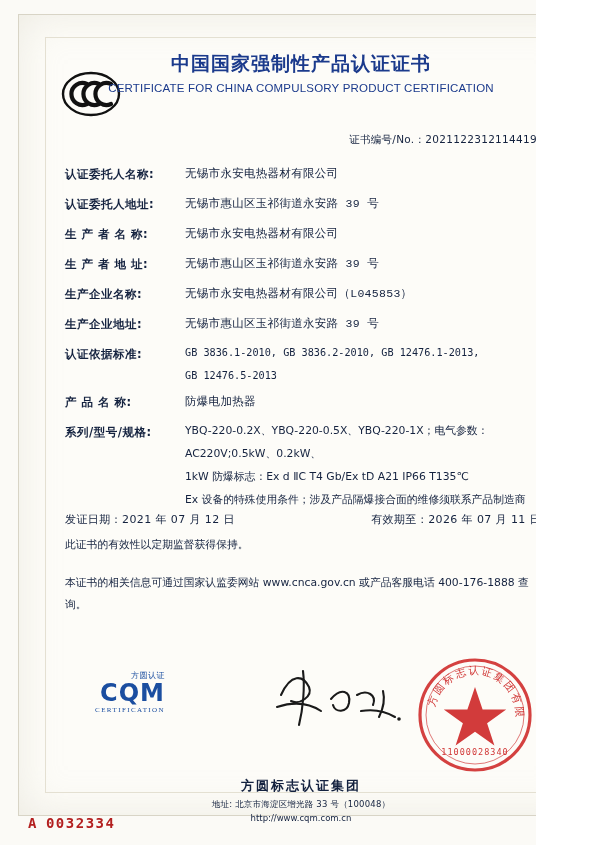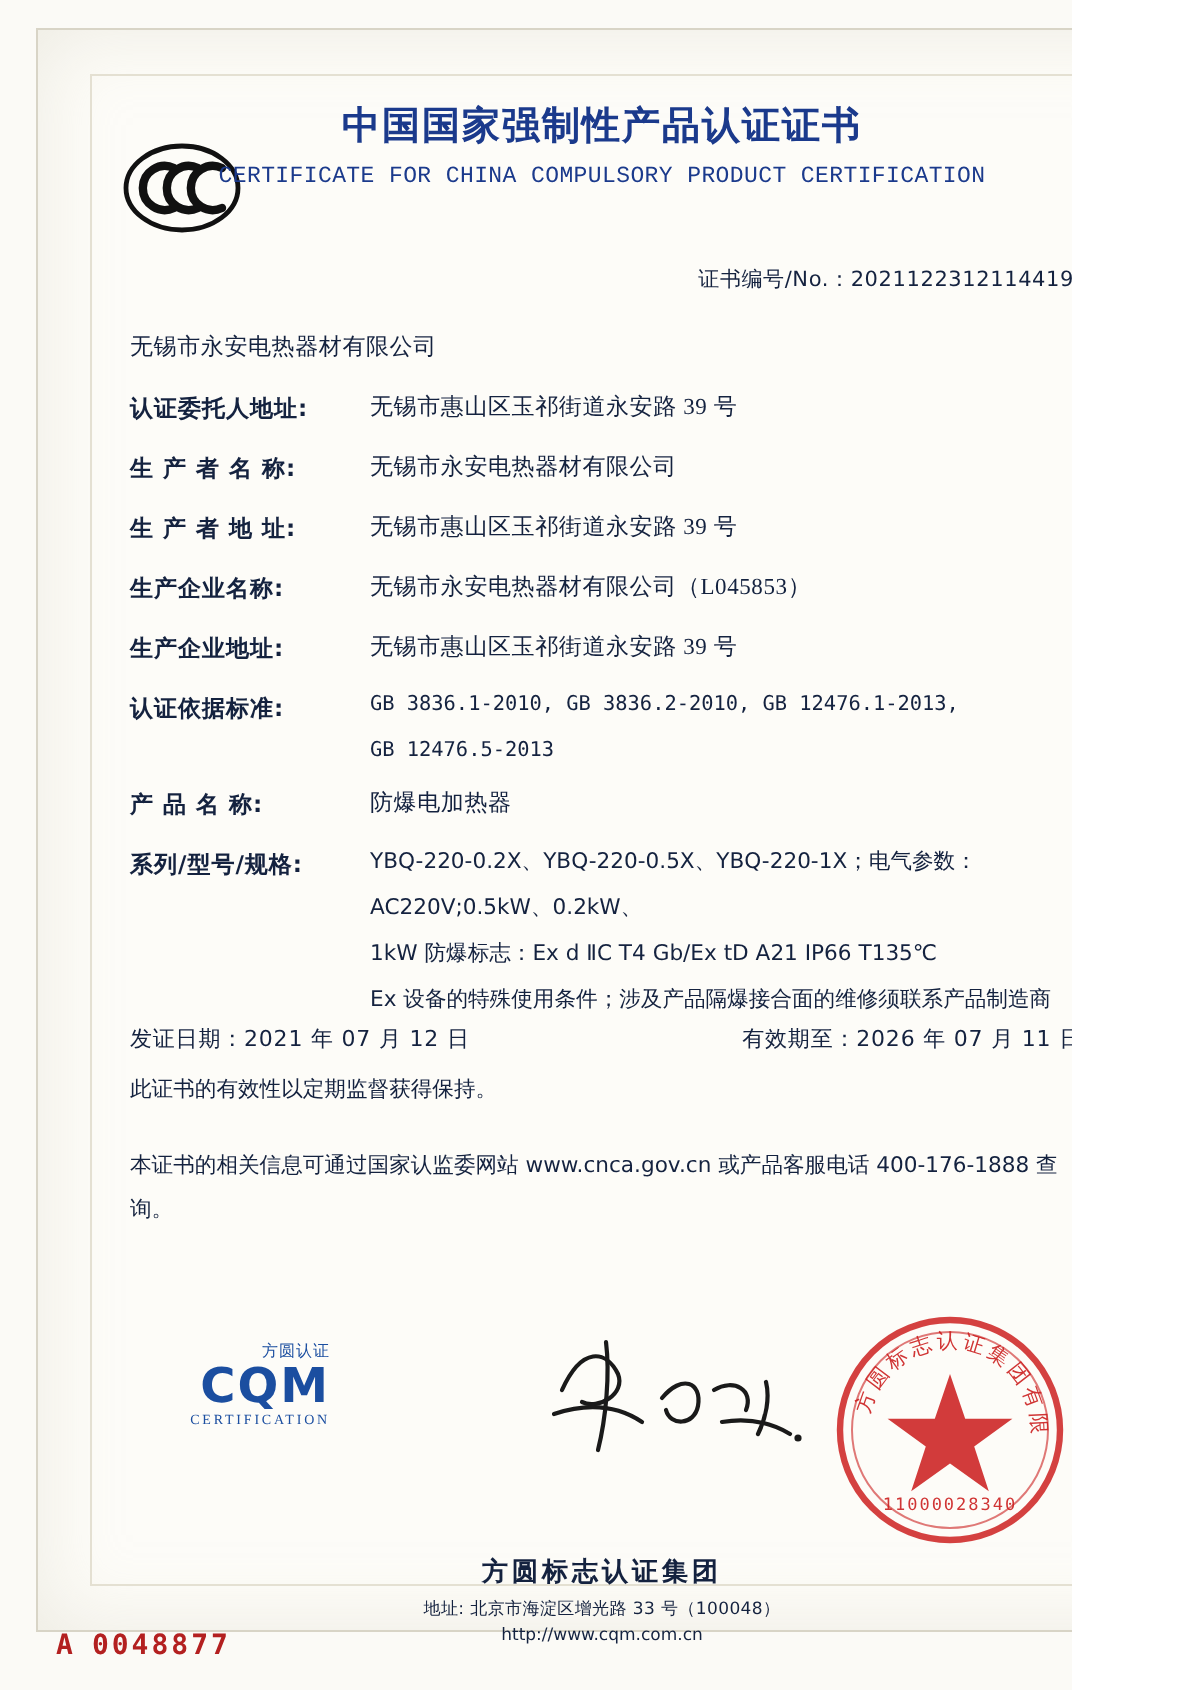--- a/index.html
+++ b/index.html
@@ -46,21 +46,21 @@
   }
   .title-cn {
     font-family: "DejaVu Sans", sans-serif;
     font-size: 19px;
     font-weight: bold;
     color: #1b3a8c;
     letter-spacing: 1px;
     line-height: 1.3;
   }
   .title-en {
-    font-family: Liberation Mono, monospace;
+    font-family: Liberation Sans, sans-serif;
     font-size: 11.5px;
     color: #1b3a8c;
     letter-spacing: 0.2px;
     margin-top: 6px;
   }
 
   
   .ccc-mark {
     position: absolute;
     left: 42px;
@@ -98,21 +98,21 @@
     font-family: "DejaVu Sans", sans-serif;
     font-size: 11.5px;
     font-weight: bold;
     color: #14223f;
     width: 120px;
     flex: 0 0 120px;
     letter-spacing: 0.5px;
     line-height: 26px;
   }
   .value {
-    font-family: Liberation Serif, serif;
+    font-family: Liberation Mono, monospace;
     font-size: 11.5px;
     color: #14223f;
     line-height: 26px;
     letter-spacing: 0.3px;
   }
   .value-block {
     display: flex;
     flex-direction: column;
   }
   .value-block .line {
@@ -273,20 +273,21 @@
       <div class="title-en">CERTIFICATE FOR CHINA COMPULSORY PRODUCT CERTIFICATION</div>
     </div>
 
     <div class="cert-no">
       <span>证书编号/No.：</span><span>2021122312114419</span>
     </div>
 
     <div class="fields">
 
       <div class="row">
+        <div class="label">认证委托人名称:</div>
         <div class="value">无锡市永安电热器材有限公司</div>
       </div>
 
       <div class="row">
         <div class="label">认证委托人地址:</div>
         <div class="value">无锡市惠山区玉祁街道永安路 39 号</div>
       </div>
 
       <div class="row">
         <div class="label">生 产 者 名 称:</div>
@@ -380,15 +381,15 @@
     </div>
 
     <div class="footer">
       <div class="footer-org">方圆标志认证集团</div>
       <div class="footer-addr">地址: 北京市海淀区增光路 33 号（100048）</div>
       <div class="footer-url">http://www.cqm.com.cn</div>
     </div>
   </div>
 
   <div class="serial">
-    <span class="prefix">A</span><span>0048877</span>
+    <span class="prefix">A</span><span>0032334</span>
   </div>
 </div>
 
 </body></html>

